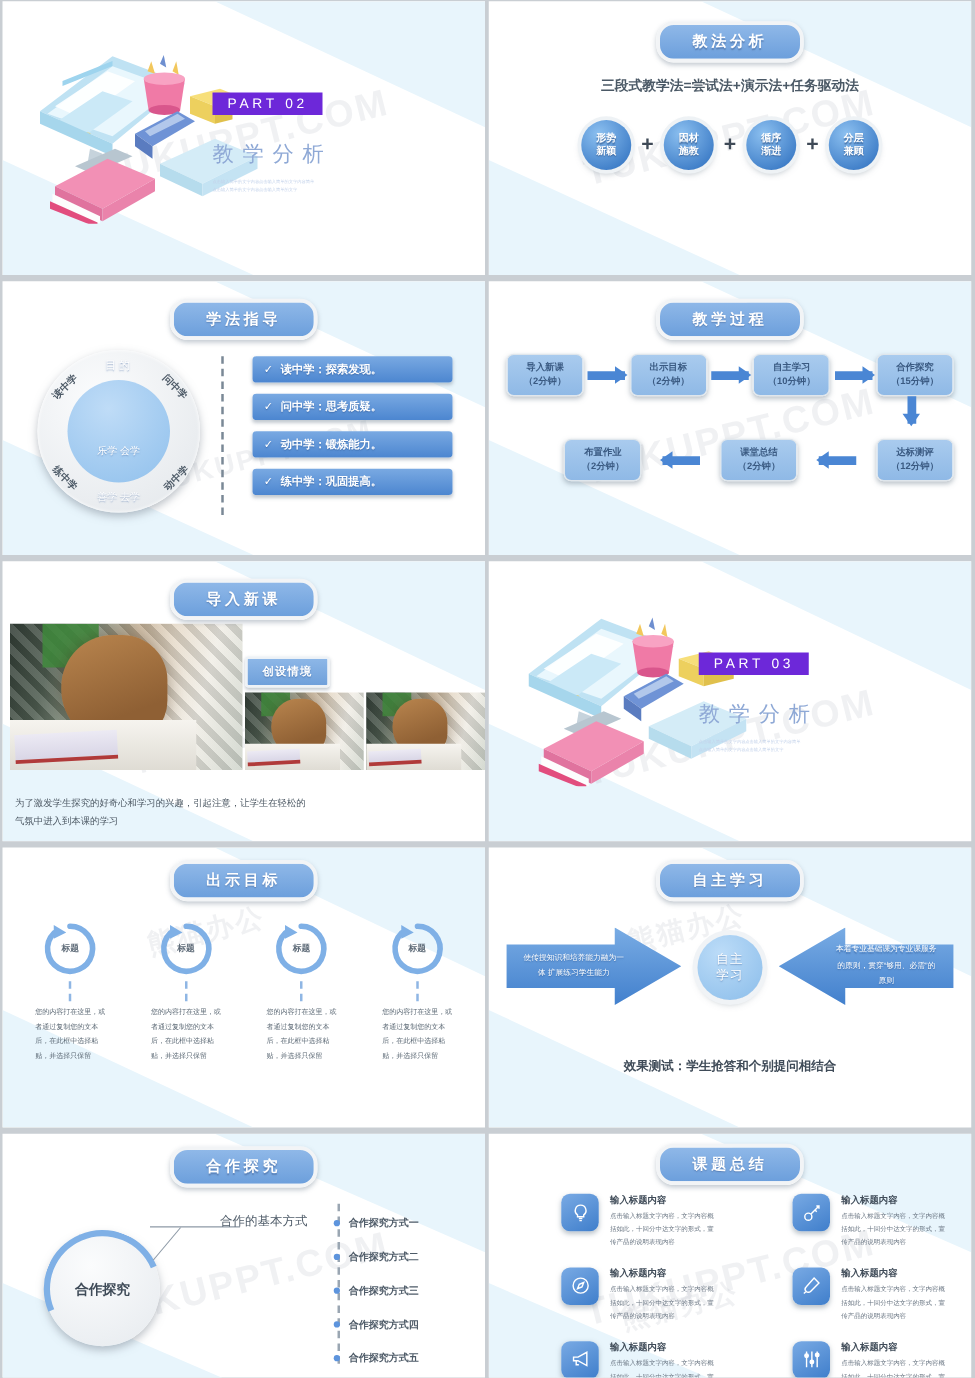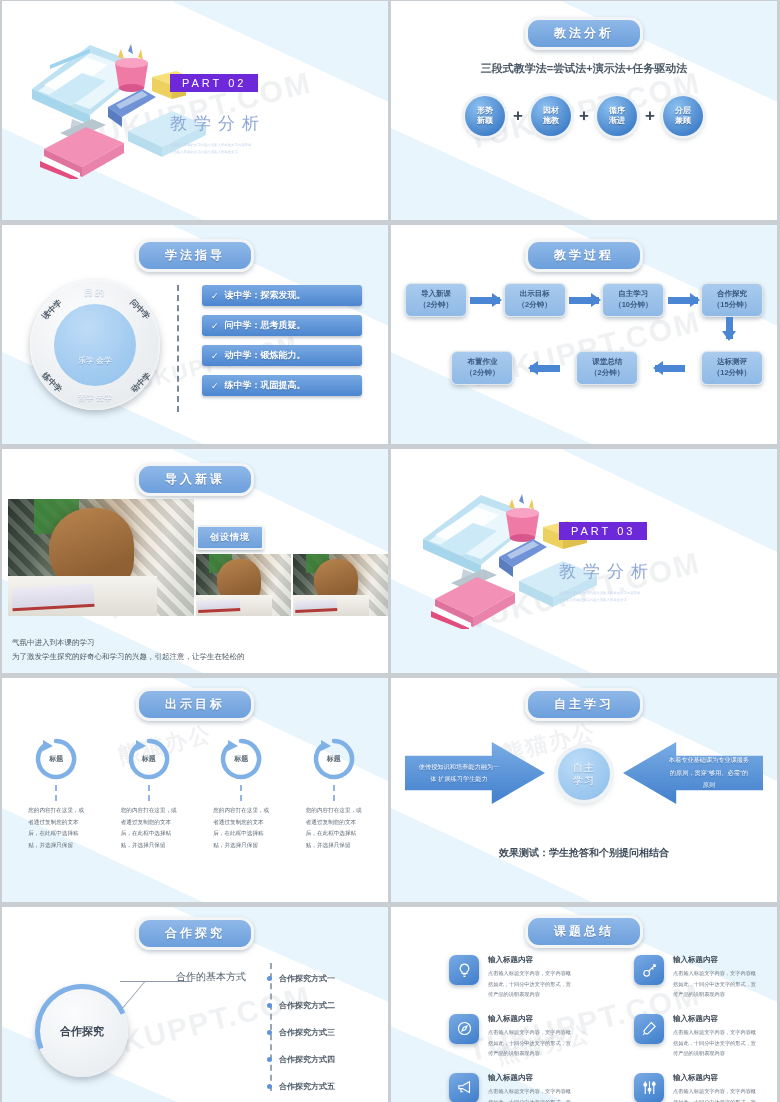--- a/index.html
+++ b/index.html
@@ -485,22 +485,22 @@
       <div class="desk"></div>
       <div class="book"></div>
     </div>
     <div class="photo" style="left:291px;top:105px;width:95px;height:62px">
       <div class="green"></div>
       <div class="desk"></div>
       <div class="book"></div>
     </div>
     <div class="cap-pill" style="left:194px;top:76px">创设情境</div>
     <div class="cap-txt">
+      <div>为了激发学生探究的好奇心和学习的兴趣，引起注意，让学生在轻松的</div>
       <div>气氛中进入到本课的学习</div>
-      <div>为了激发学生探究的好奇心和学习的兴趣，引起注意，让学生在轻松的</div>
     </div>
   </div>
 
   <div class="slide">
     <div class="deco-tr"></div>
     <div class="deco-bl"></div>
     <div class="wm" style="top:60px">TUKUPPT.COM</div>
     <div class="cover-art" style="left:20px;top:20px">
       <svg viewBox="0 0 200 160" width="200" height="160">
         <g>

